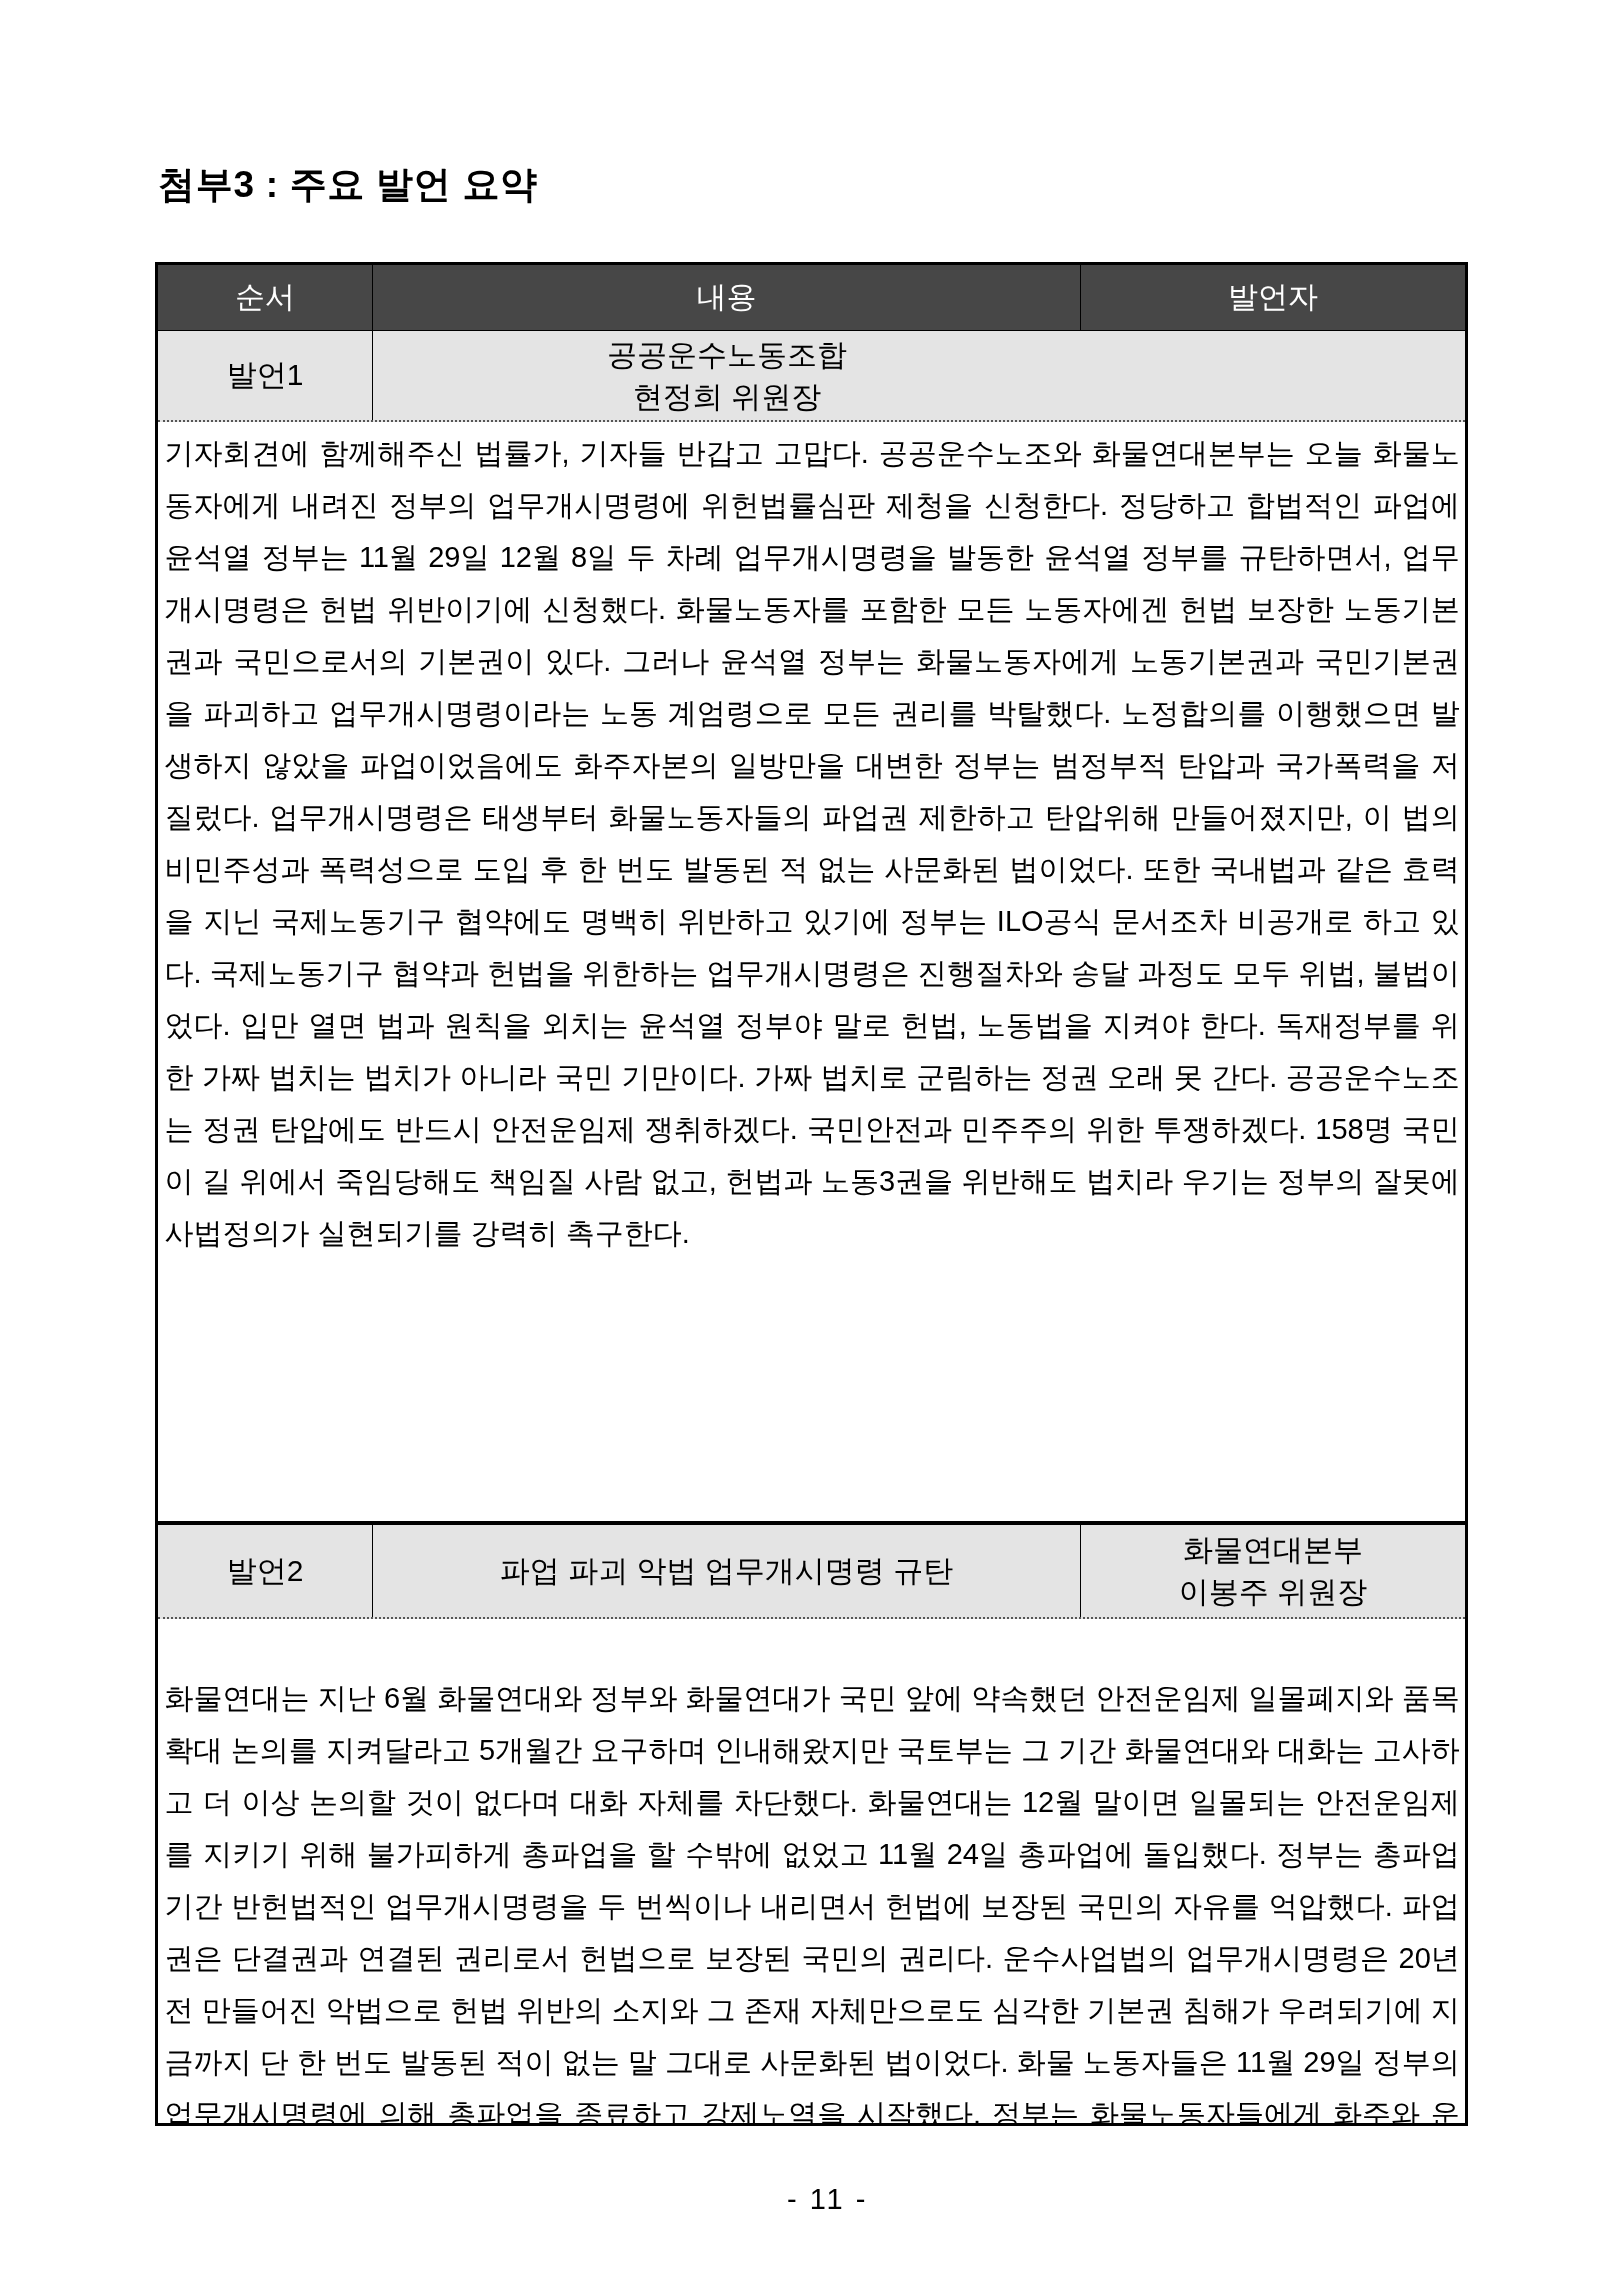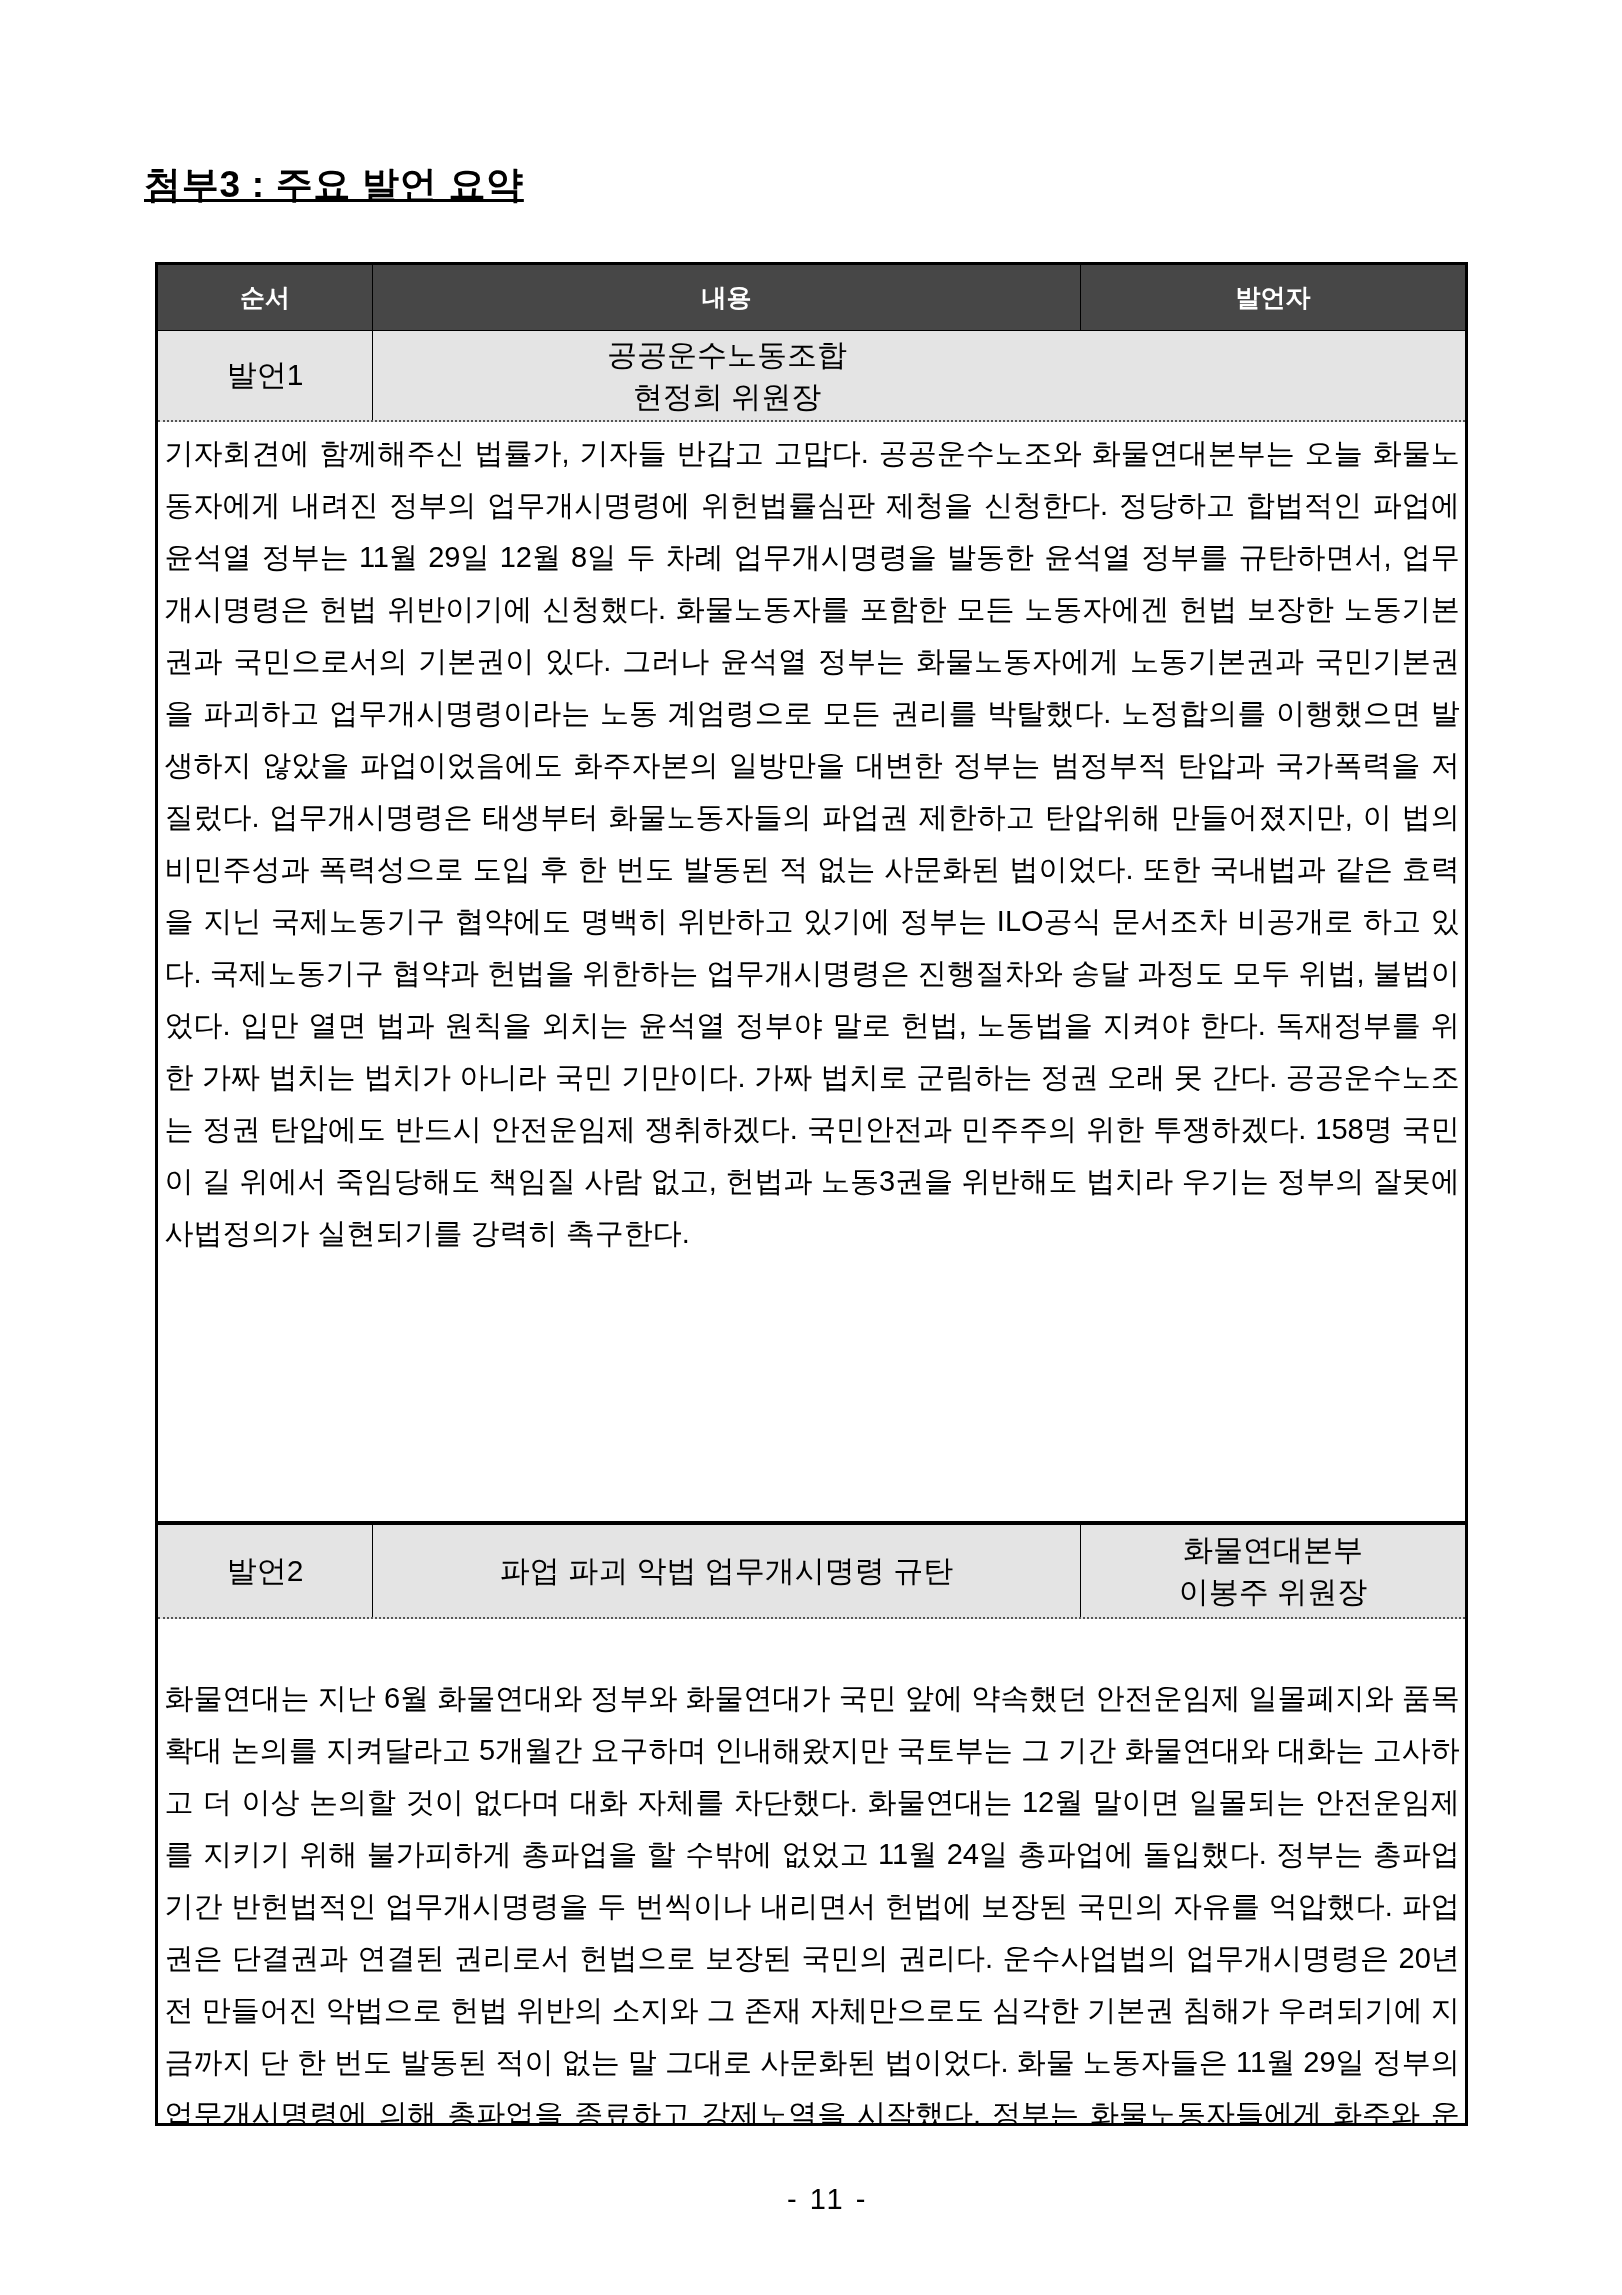--- a/index.html
+++ b/index.html
@@ -11,26 +11,25 @@
     position: relative;
   }
   .page {
     position: absolute; left: 0; top: 0;
     width: 1623px; height: 2295px;
     background: #ffffff;
     overflow: hidden;
   }
   .doc-title {
     position: absolute;
-    left: 144px; top: 160px;
+    left: 158px; top: 160px;
     font-size: 37px;
     font-weight: 700;
     letter-spacing: 0.7px;
     white-space: nowrap;
-    text-decoration: underline;
   }
   .doc-table {
     position: absolute;
     left: 155px; top: 262px;
     width: 1313px; height: 1864px;
     border: 3.9px solid #000;
     display: flex;
     flex-direction: column;
     background: #fff;
   }
@@ -38,22 +37,21 @@
     display: grid;
     grid-template-columns: 215px 708px 1fr;
   }
   .thead-row {
     height: 65px;
     background: #474747;
     color: #ffffff;
     flex: 0 0 auto;
   }
   .thead-row .cell {
-    font-size: 25px;
-    font-weight: bold;
+    font-size: 30px;
   }
   .cell {
     display: flex;
     align-items: center;
     justify-content: center;
     text-align: center;
   }
   .thead-row .cell, .label-row .cell {
     border-right: 1.3px solid #000;
   }

